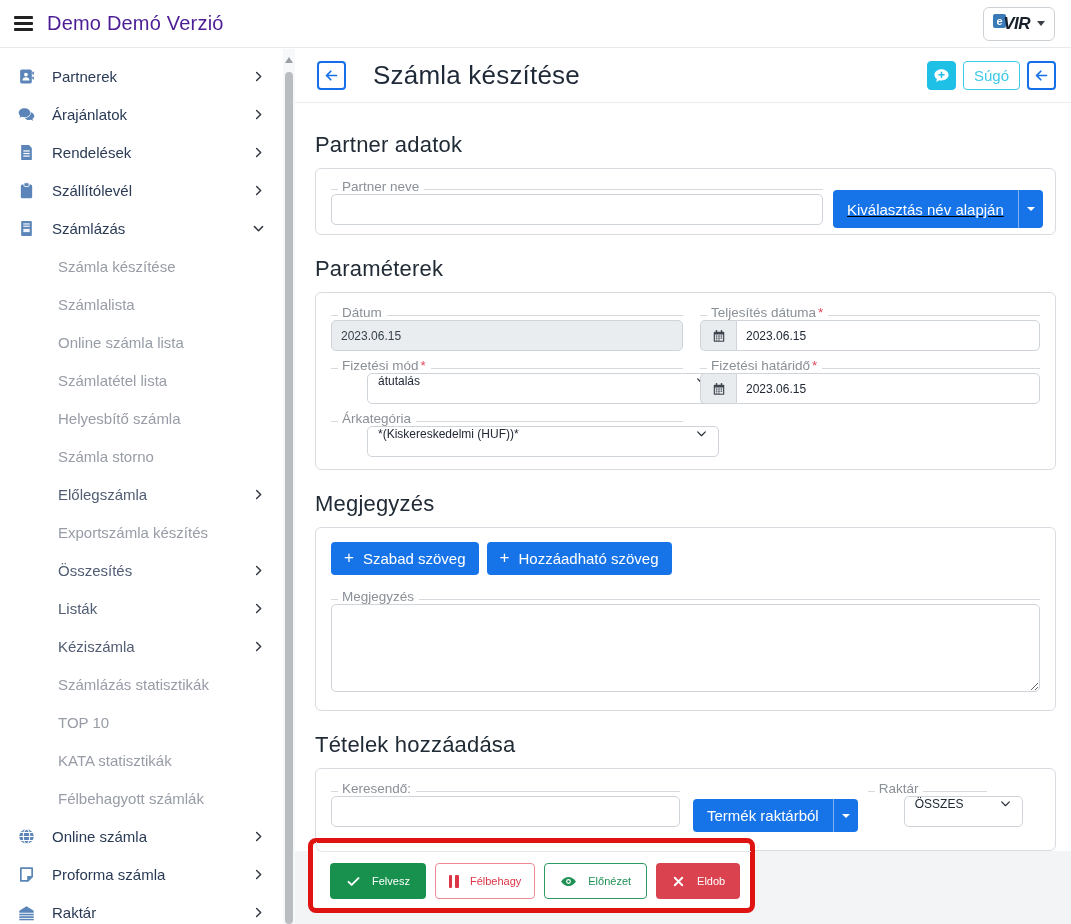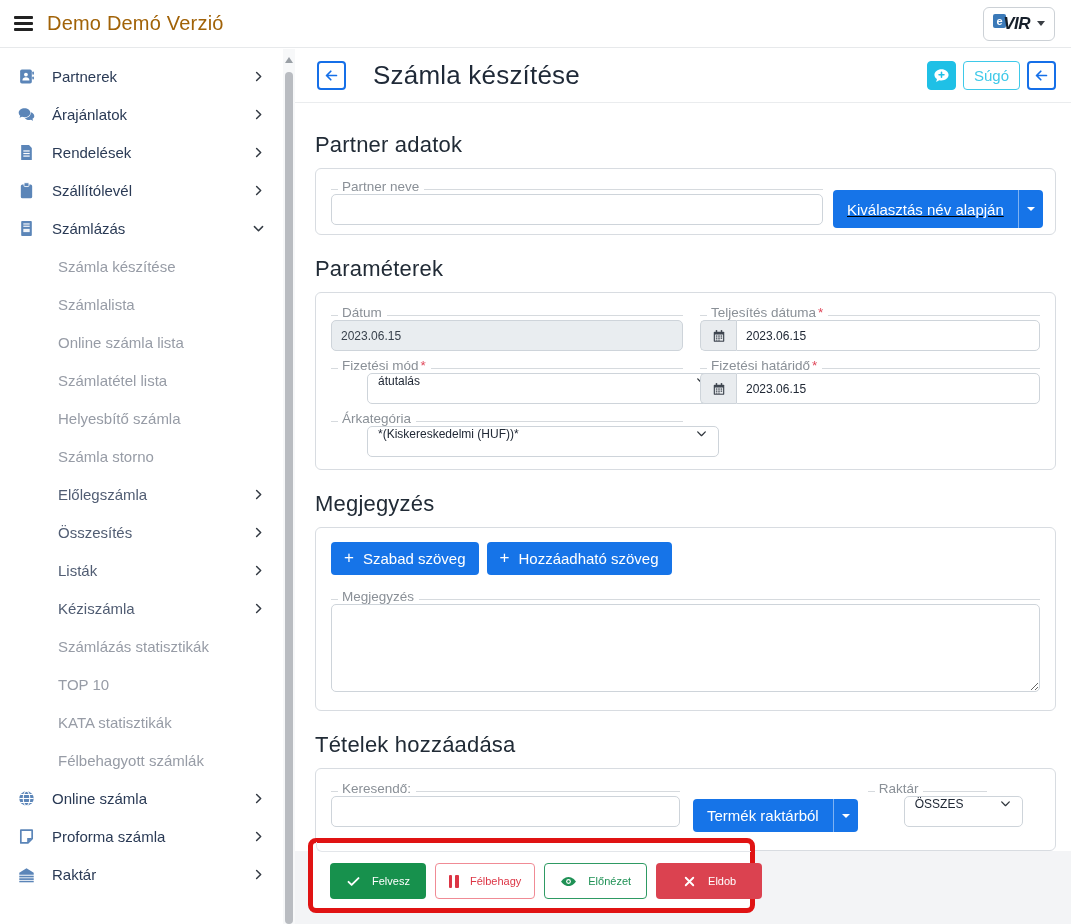--- a/index.html
+++ b/index.html
@@ -4,21 +4,21 @@
 <style>
   * { box-sizing: border-box; margin: 0; padding: 0; }
   html,body { width:1071px; height:924px; overflow:hidden; background:#fff;
     font-family:"Liberation Sans", sans-serif; }
 
   
   .topbar { position:absolute; left:0; top:0; width:1071px; height:48px; background:#fff;
     border-bottom:1px solid #e7e9eb; display:flex; align-items:center; z-index:5; }
   .hamburger { width:20px; margin-left:14px; cursor:pointer; }
   .hamburger span { display:block; width:19px; height:2.5px; background:#222; border-radius:1px; margin:3.5px 0; }
-  .app-title { margin-left:13px; font-size:20px; color:#a16207; letter-spacing:.2px;text-align:center; }
+  .app-title { margin-left:13px; font-size:20px; color:#4c1d95; letter-spacing:.2px;text-align:center; }
   .topbar-spacer { flex:1; }
   .logo-btn { margin-right:16px; height:34px; border:1px solid #ccd1d6; border-radius:6px; background:#fff;
     display:flex; align-items:center; padding:0 9px; gap:7px; cursor:pointer; }
   .logo-e { width:13px; height:14px; background:#3a79b8; border-radius:2px; color:#fff; font-size:11px;
     font-weight:700; display:flex; align-items:center; justify-content:center; margin-top:-6px; }
   .logo-vir { font-size:17px; font-style:italic; font-weight:700; color:#161f2a; letter-spacing:-.5px; margin-left:-3px; }
   .caret-dark { width:0; height:0; border-left:4.5px solid transparent; border-right:4.5px solid transparent; border-top:5px solid #3a3f45; }
 
   
   .sidebar { position:absolute; left:0; top:49px; width:283px; height:875px; background:#fff; overflow:hidden; padding-top:8px; }
@@ -120,21 +120,21 @@
   .footer-area { flex:1; background:#f3f4f6; margin:0 -15px 0 -20px; position:relative; }
   .annotation { position:absolute; left:13px; top:-13px; width:447px; height:75px; background:#fff;
     border:5px solid #e01313; border-radius:8px; }
   .ghost-edge { position:absolute; left:3px; top:-1px; right:-1px; height:10px;
     border-left:1px solid #e3e6ea; border-bottom:1px solid #e3e6ea; border-bottom-left-radius:6px; }
   .action-row { position:absolute; left:17px; top:20px; display:flex; gap:9px; }
   .action-row .btn { height:36px; gap:11px; font-size:11px; }
   .btn-success { background:#17914d; color:#fff; padding:0 16px; }
   .btn-outline-danger { background:#fff; border:1px solid #f08b95; color:#dc3545; padding:0 13px; }
   .btn-outline-success { background:#fff; border:1px solid #2e9a63; color:#1f9155; padding:0 15px; }
-  .btn-danger { background:#db4250; color:#fff; padding:0 26px; }
+  .btn-danger { background:#db4250; color:#fff; padding:0 15px; }
   .pause-icon { display:flex; gap:3px; }
   .pause-icon i { width:3.5px; height:13px; background:#dc3545; border-radius:1px; }
   .check-icon svg, .x-icon svg { width:15px; height:15px; display:block; }
   .eye-icon svg { width:17px; height:17px; display:block; }
 </style>
 </head>
 <body>
 
 <div class="topbar">
   <div class="hamburger">
@@ -249,20 +249,23 @@
     <div class="side-sub">
       <span class="s-label">Számla storno</span>
     </div>
     <div class="side-sub group">
       <span class="s-label">Előlegszámla</span>
       <span class="s-chev">
         <svg viewBox="0 0 24 24" fill="none" stroke="#343b44" stroke-width="2.8" stroke-linecap="round" stroke-linejoin="round">
           <path d="M8.5 4.5l7.5 7.5-7.5 7.5"></path>
         </svg>
       </span>
+    </div>
+    <div class="side-sub">
+      <span class="s-label">Exportszámla készítés</span>
     </div>
     <div class="side-sub group">
       <span class="s-label">Összesítés</span>
       <span class="s-chev">
         <svg viewBox="0 0 24 24" fill="none" stroke="#343b44" stroke-width="2.8" stroke-linecap="round" stroke-linejoin="round">
           <path d="M8.5 4.5l7.5 7.5-7.5 7.5"></path>
         </svg>
       </span>
     </div>
     <div class="side-sub group">

